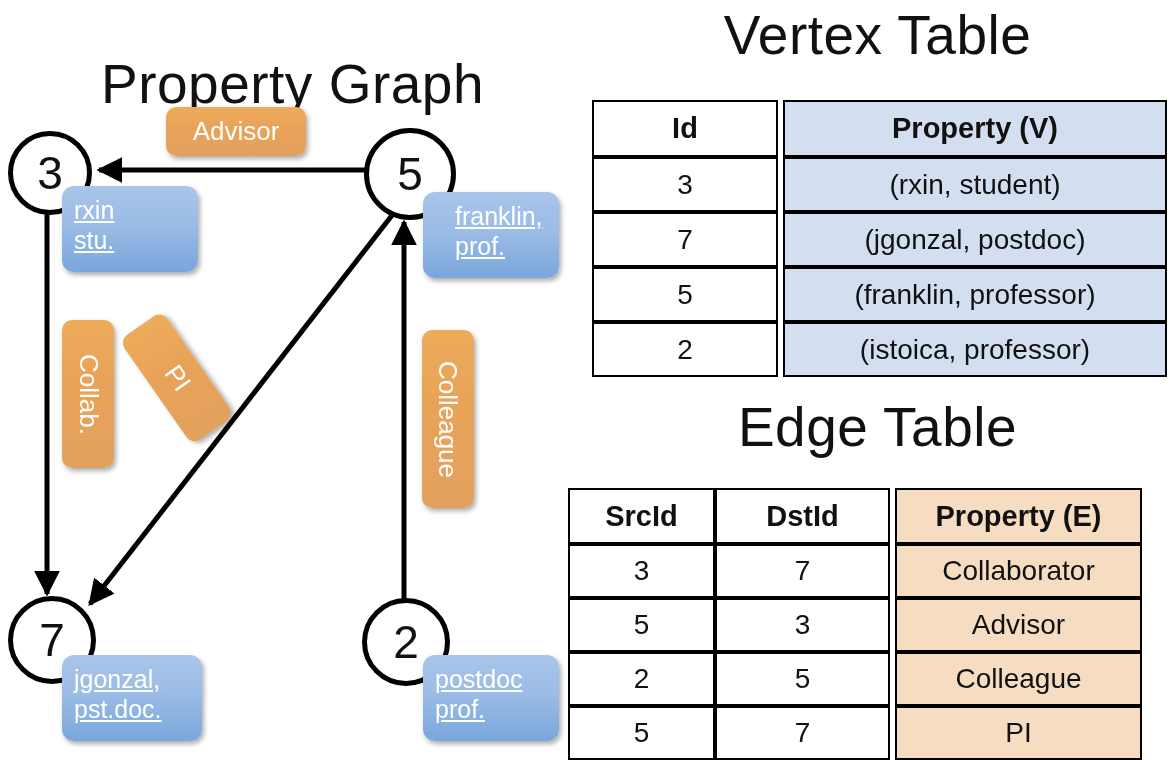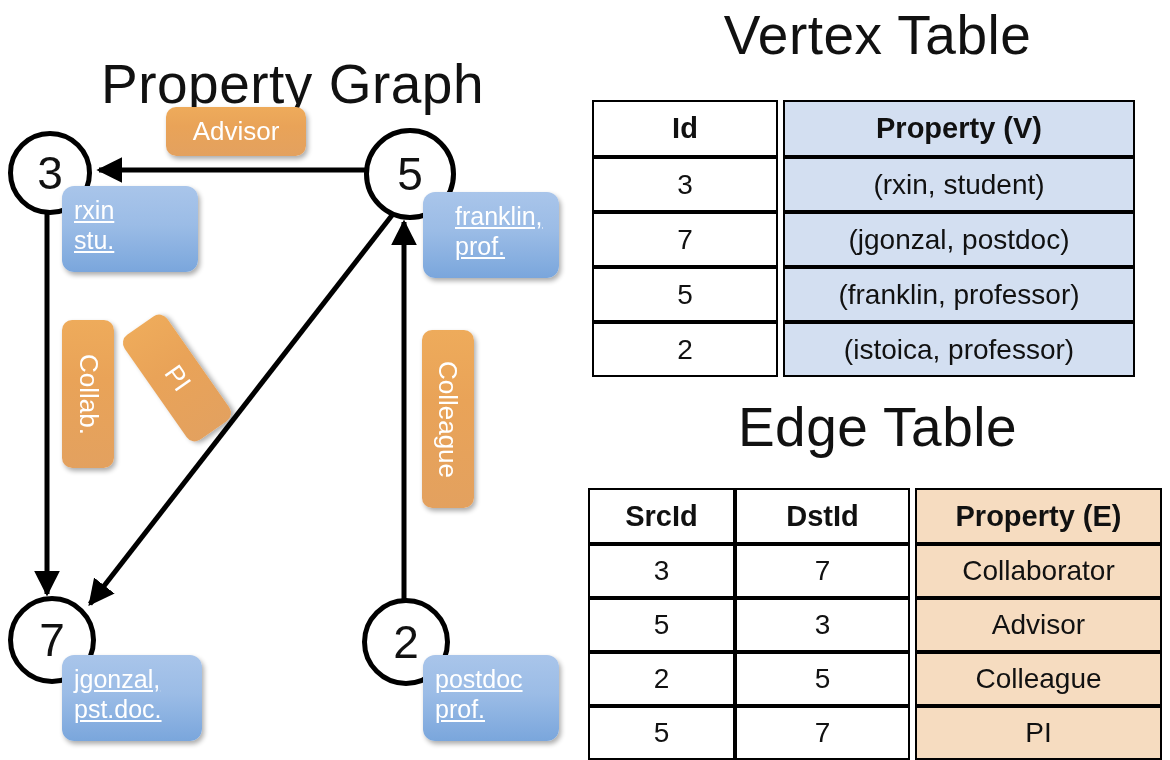--- a/index.html
+++ b/index.html
@@ -159,21 +159,21 @@
   <span>Colleague</span>
 </div>
 
 <div class="title" id="vertex-title">Vertex Table</div>
 
 <table class="tbl" style="left:592px;top:100px;">
   <tbody>
       <tr>
     <th class="white" style="width:186px;height:57px;margin-top:44px;">Id</th>
     <td class="col-gap"></td>
-    <th class="blue" style="width:352px;height:57px;">Property (V)</th>
+    <th class="blue" style="width:384px;height:57px;">Property (V)</th>
   </tr>
   <tr>
     <td class="white" style="height:55px;">3</td>
     <td class="col-gap"></td>
     <td class="blue" style="height:55px;">(rxin, student)</td>
   </tr>
   <tr>
     <td class="white" style="height:55px;">7</td>
     <td class="col-gap"></td>
     <td class="blue" style="height:55px;">(jgonzal, postdoc)</td>
@@ -186,21 +186,21 @@
   <tr>
     <td class="white" style="height:55px;">2</td>
     <td class="col-gap"></td>
     <td class="blue" style="height:55px;">(istoica, professor)</td>
   </tr>
 </tbody>
   </table>
 
 <div class="title" id="edge-title">Edge Table</div>
 
-<table class="tbl" style="left:588px;top:488px;">
+<table class="tbl" style="left:568px;top:488px;">
   <tbody>
       <tr>
     <th class="white" style="width:147px;height:56px;">SrcId</th>
     <th class="white" style="width:175px;height:56px;">DstId</th>
     <td class="col-gap"></td>
     <th class="orange" style="width:247px;height:56px;">Property (E)</th>
   </tr>
   <tr>
     <td class="white" style="height:54px;">3</td>
     <td class="white" style="height:54px;">7</td>

